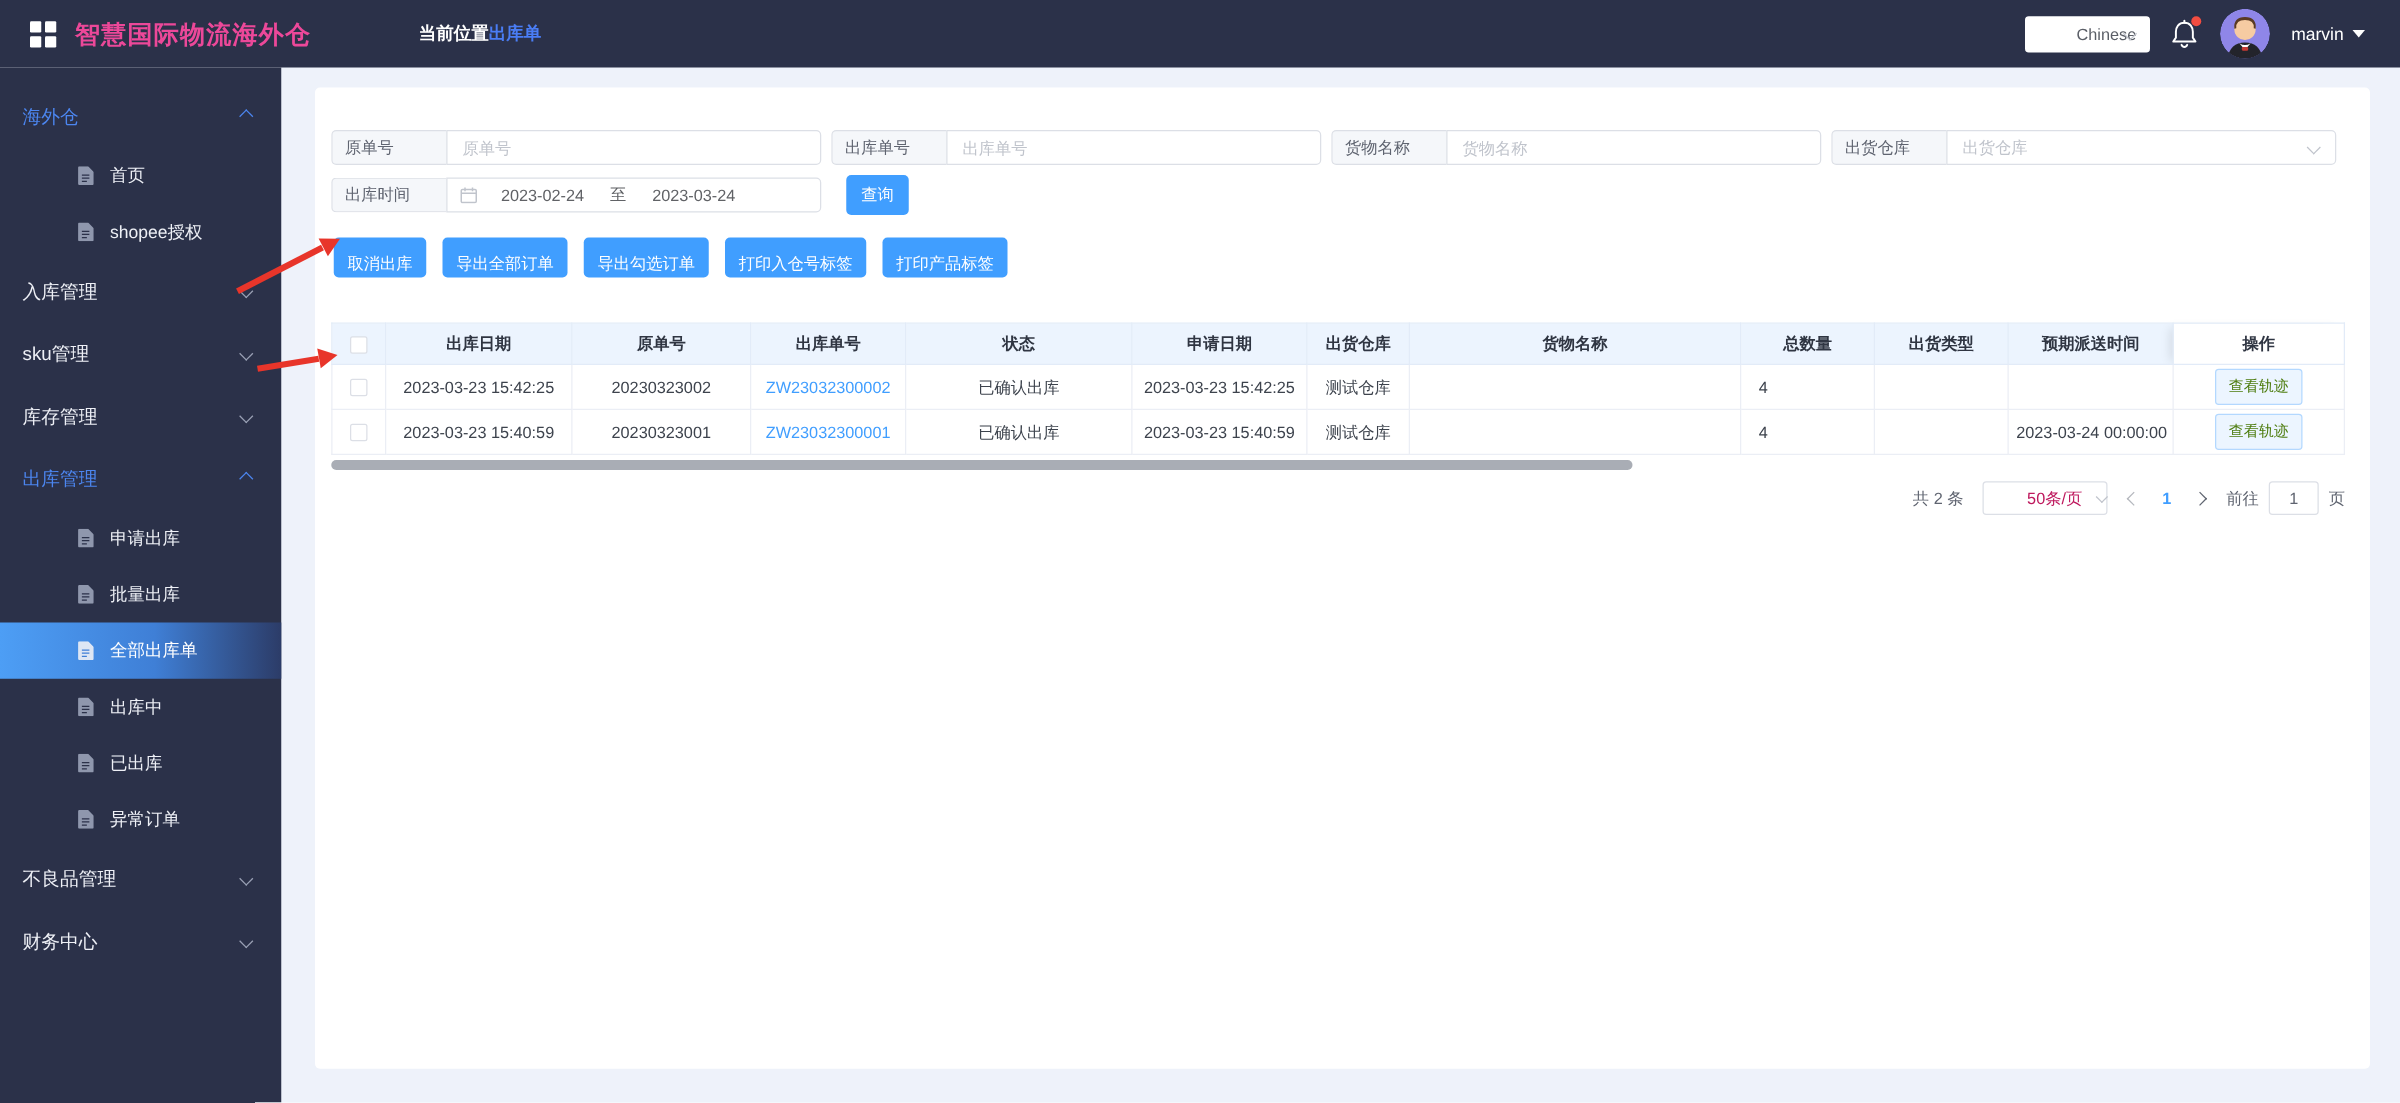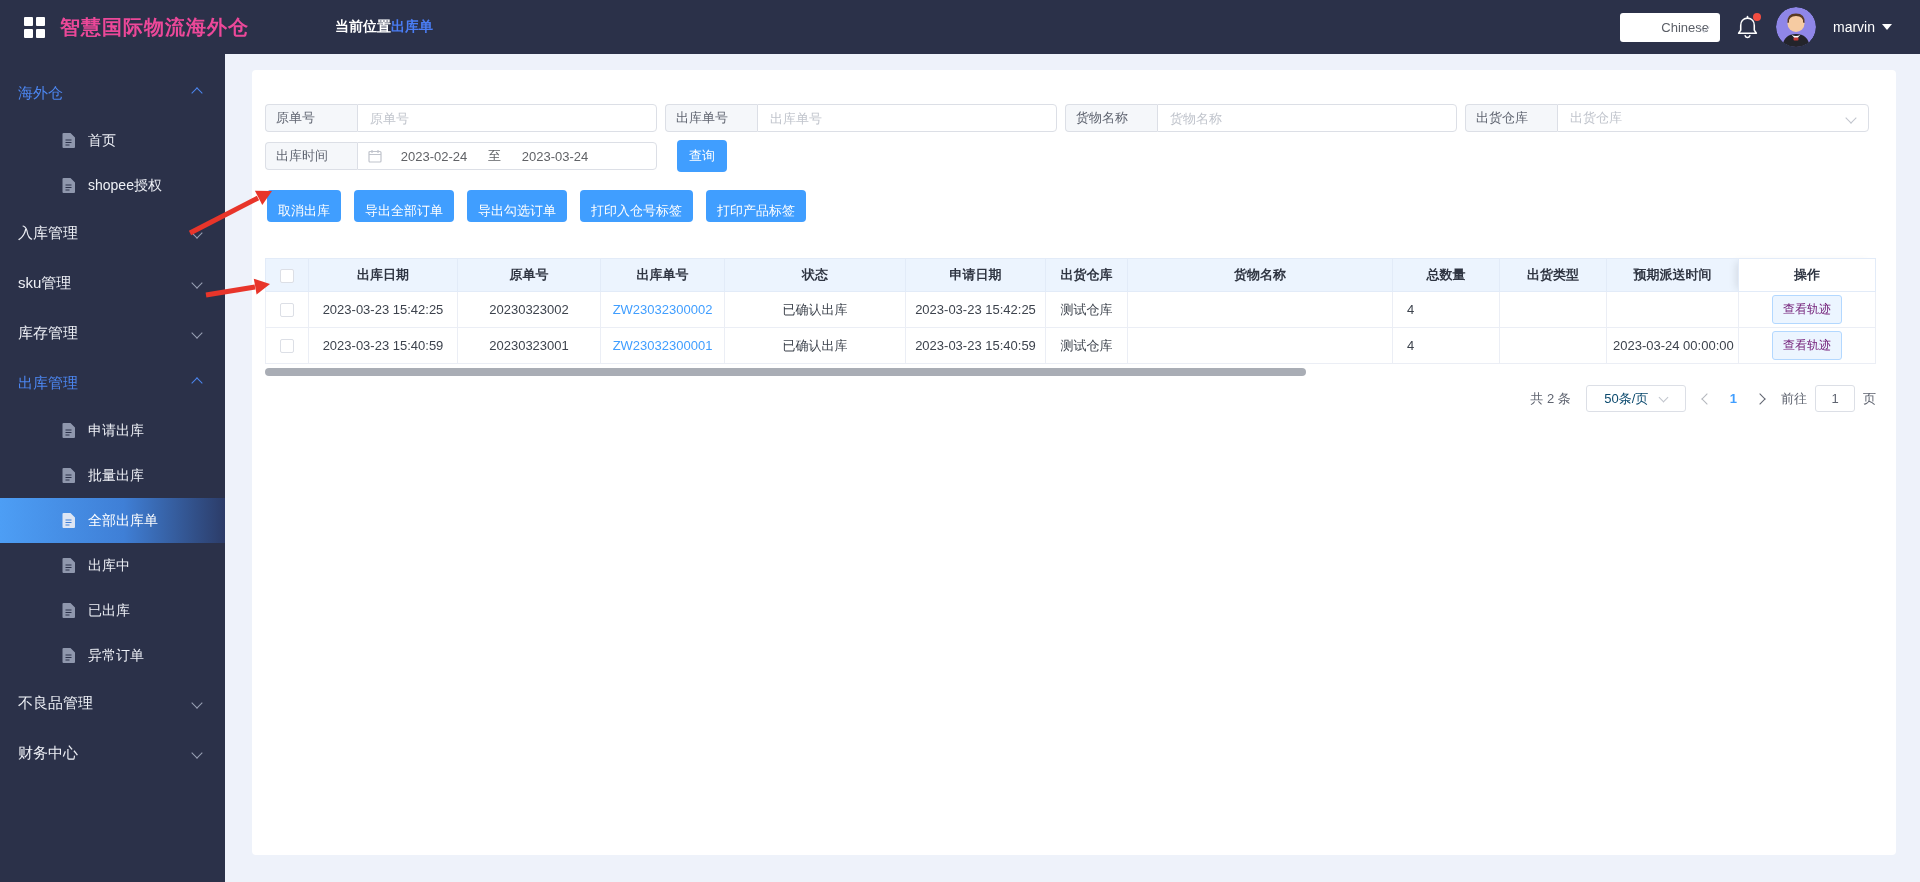--- a/index.html
+++ b/index.html
@@ -67,29 +67,29 @@
   
   .table-wrap { width:1610px;margin-top:36px; }
   table { width:1610px; table-layout:fixed; border-collapse:collapse; font-size:13px; }
   thead th { background:#ecf4fe; height:33px; font-weight:bold; color:#2f3542; border:1px solid #e2ebf8; text-align:center; }
   thead th.op-col { background:#fff; box-shadow:-6px 0 8px -3px rgba(0,0,0,0.10); }
   tbody td { height:36px; border:1px solid #ebeef5; color:#3d434d; text-align:center; background:#fff; padding:0 6px; overflow:hidden; white-space:nowrap; }
   tbody td.op-cell { box-shadow:-6px 0 8px -3px rgba(0,0,0,0.08); }
   td .row-link { color:#409eff; text-decoration:none; cursor:pointer; }
   td.qty { text-align:left; padding-left:14px; }
   .cbx { display:inline-block; width:14px; height:14px; border:1px solid #dcdfe6; border-radius:2px; background:#fff; vertical-align:middle; cursor:pointer; }
-  .btn-track { font-size:12px; color:#701a75; background:#ecf5ff; border:1px solid #b3d8ff; border-radius:3px; padding:5px 10px; cursor:pointer; white-space:nowrap; }
+  .btn-track { font-size:12px; color:#4d7c0f; background:#ecf5ff; border:1px solid #b3d8ff; border-radius:3px; padding:5px 10px; cursor:pointer; white-space:nowrap; }
 
   
   .h-scrollbar { margin-top:4px; width:1610px; height:8px; }
   .h-scrollbar .thumb { width:1041px; height:8px; background:#a9adb5; border-radius:4px; cursor:pointer; }
 
   
   .pagination { display:flex; align-items:center; justify-content:flex-end; gap:15px; margin-top:9px; font-size:13px; color:#5f6470; padding-right:6px; }
-  .page-size { width:100px; height:27px; border:1px solid #dcdfe6; border-radius:3px; display:flex; align-items:center; justify-content:center; gap:12px; color:#0c4a6e; cursor:pointer; }
+  .page-size { width:100px; height:27px; border:1px solid #dcdfe6; border-radius:3px; display:flex; align-items:center; justify-content:flex-end; gap:12px; color:#be185d; cursor:pointer; }
   .page-size .chev { color:#c0c4cc; width:7px; height:7px; margin-top:-3px; }
   .pg-arrow { cursor:pointer; display:flex; padding:0 2px; }
   .pg-arrow .chev { width:8px; height:8px; }
   .pg-prev { color:#b4b7bd; }
   .pg-prev .chev { transform:rotate(135deg); }
   .pg-next { color:#5f6470; }
   .pg-next .chev { transform:rotate(-45deg); }
   .pg-current { color:#409eff; font-weight:bold; padding:0 2px; cursor:pointer; }
   .goto { display:flex; align-items:center; gap:8px; }
   .goto-input { width:40px; height:27px; border:1px solid #dcdfe6; border-radius:3px; text-align:center; font-size:13px; color:#5f6470; outline:none; }

